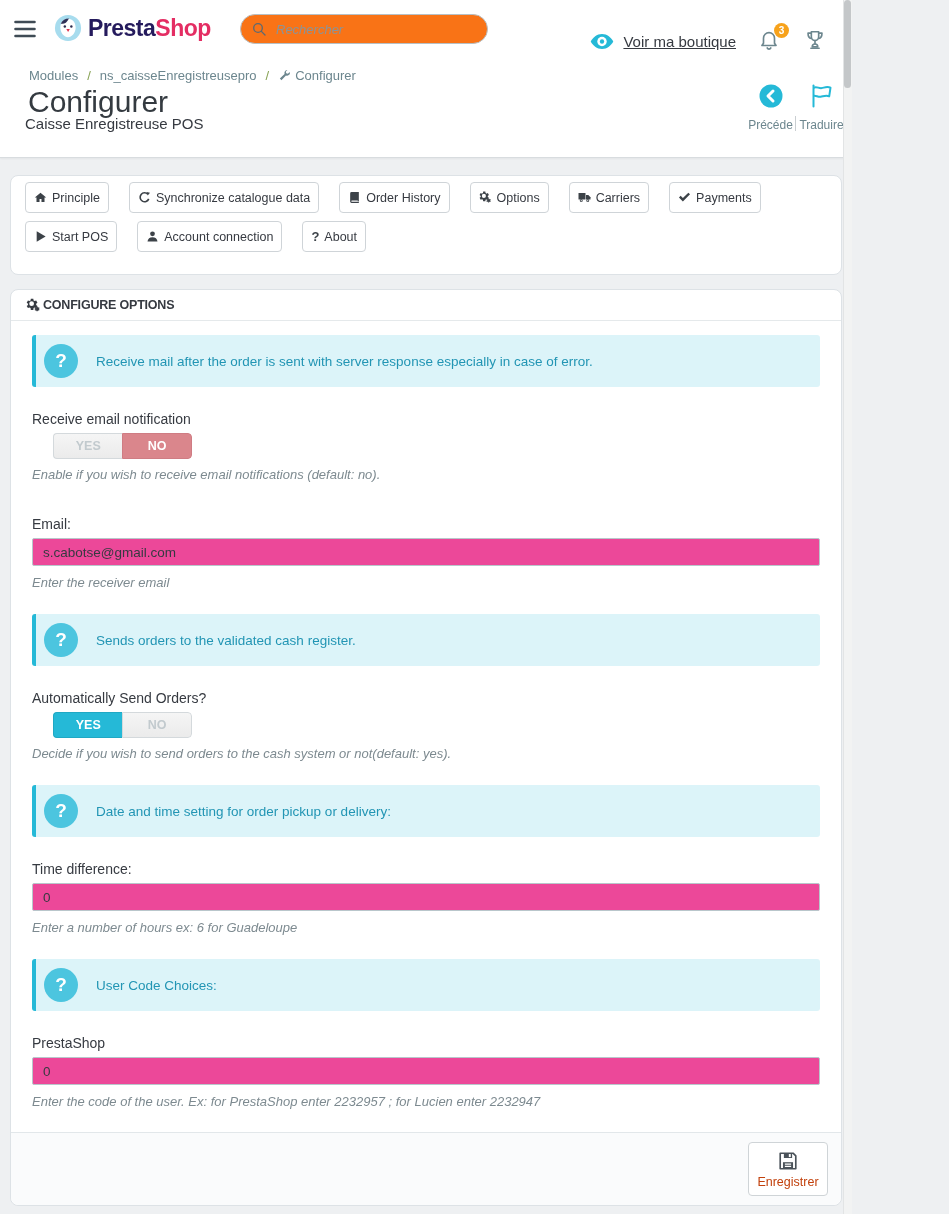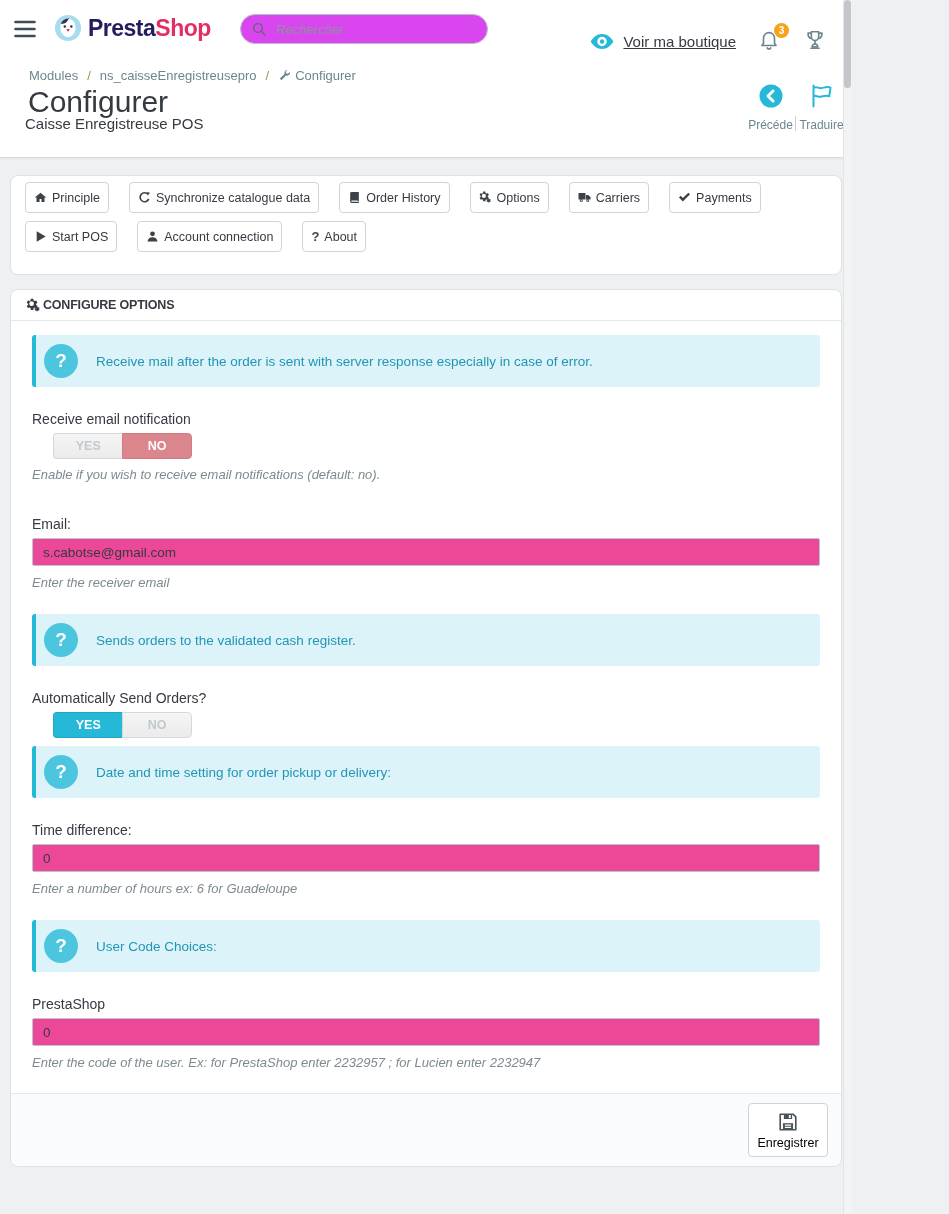--- a/index.html
+++ b/index.html
@@ -9,21 +9,21 @@
 
   
   .topbar { position:relative; height:58px; background:#fff; z-index:5; }
   .burger { position:absolute; left:12px; top:17px; width:26px; height:24px; color:#3f4b55; cursor:pointer; }
   .burger svg { width:26px; height:24px; }
   .brand { position:absolute; left:54px; top:14px; display:flex; align-items:center; gap:6px; cursor:pointer; }
   .brand svg.mascot { width:28px; height:28px; }
   .wordmark { font-size:23px; font-weight:bold; letter-spacing:-0.5px; }
   .wm-presta { color:#251b5d; }
   .wm-shop { color:#e42d63; }
-  .searchbar { position:absolute; left:240px; top:14px; width:248px; height:30px; border:1px solid #b7c0c5; border-radius:15px; background:#d946ef; display:flex; align-items:center; padding:0 10px; }
+  .searchbar { position:absolute; left:240px; top:14px; width:248px; height:30px; border:1px solid #b7c0c5; border-radius:15px; background:#f97316; display:flex; align-items:center; padding:0 10px; }
   .searchbar svg { width:16px; height:16px; color:#5d6a72; flex:0 0 auto; }
   .searchbar input { border:0; outline:0; background:transparent; margin-left:9px; width:190px; font-size:13px; font-style:italic; color:#363a41; font-family:"Liberation Sans", sans-serif; }
   .searchbar input::placeholder { color:#8a9499; font-style:italic; }
   .top-right { position:absolute; right:24px; top:12px; height:58px; display:flex; align-items:center; gap:22px;text-decoration:underline; }
   .viewshop { display:flex; align-items:center; gap:9px; cursor:pointer; }
   .viewshop svg { width:24px; height:17px; }
   .viewshop-label { font-size:15px; color:#363a41; }
   .bell-wrap { position:relative; width:24px; height:26px; cursor:pointer; color:#6c868e; }
   .bell-wrap svg { width:22px; height:24px; }
   .badge { position:absolute; top:-5px; right:-7px; min-width:15px; height:15px; border-radius:8px; background:#f7a21b; color:#fff; font-size:10px; font-weight:bold; display:flex; align-items:center; justify-content:center; padding:0 3px; }
@@ -73,21 +73,21 @@
   .sw-opt:last-child { border-radius:0 4px 4px 0; }
   .sw-opt.on-red { background:#da868c; border-color:#cf7c83; color:#fff; }
   .sw-opt.on-cyan { background:#25b9d7; border-color:#1fa8c4; color:#fff; }
   .help { font-size:13px; font-style:italic; color:#7d8a90; margin-bottom:24px; }
   .help.tall { margin-bottom:34px; }
   .txt { display:block; width:100%; height:28px; border:1px solid #b9c6cb; border-radius:2px; background:#ec4899; padding:0 10px; font-size:13.5px; color:#363a41; font-family:"Liberation Sans", sans-serif; margin-bottom:9px; }
 
   .panel-footer { border-top:1px solid #e2e7ea; background:#fafbfc; border-radius:0 0 8px 8px; padding:9px 13px; display:flex; justify-content:flex-end; }
   .save-btn { width:80px; height:54px; background:#fff; border:1px solid #cfd4d7; border-radius:4px; display:flex; flex-direction:column; align-items:center; justify-content:center; gap:3px; cursor:pointer; font-family:"Liberation Sans", sans-serif; }
   .save-btn svg { width:22px; height:22px; color:#4a5259; }
-  .save-label { font-size:12.5px; color:#000000; }
+  .save-label { font-size:12.5px; color:#c2410c; }
 
   
   .scrollbar { position:absolute; top:0; right:0; width:9px; height:100%; background:#f2f3f3; border-left:1px solid #e2e4e5; z-index:20; }
   .scroll-thumb { position:absolute; top:0; right:1px; width:7px; height:88px; background:#c4c7c9; border-radius:4px; cursor:pointer; }
 </style>
 </head>
 <body>
 
 <div class="app">
 
@@ -291,20 +291,21 @@
         <div class="alert">
           <span class="q-circle">?</span>
           <span class="alert-text">Sends orders to the validated cash register.</span>
         </div>
 
         <div class="fld-label">Automatically Send Orders?</div>
         <div class="switch">
           <span class="sw-opt on-cyan">YES</span>
           <span class="sw-opt">NO</span>
         </div>
+        <p class="help">Decide if you wish to send orders to the cash system or not(default: yes).</p>
 
         <div class="alert">
           <span class="q-circle">?</span>
           <span class="alert-text">Date and time setting for order pickup or delivery:</span>
         </div>
 
         <div class="fld-label">Time difference:</div>
         <input class="txt" type="text" value="0" style="">
         <p class="help">Enter a number of hours ex: 6 for Guadeloupe</p>
 

